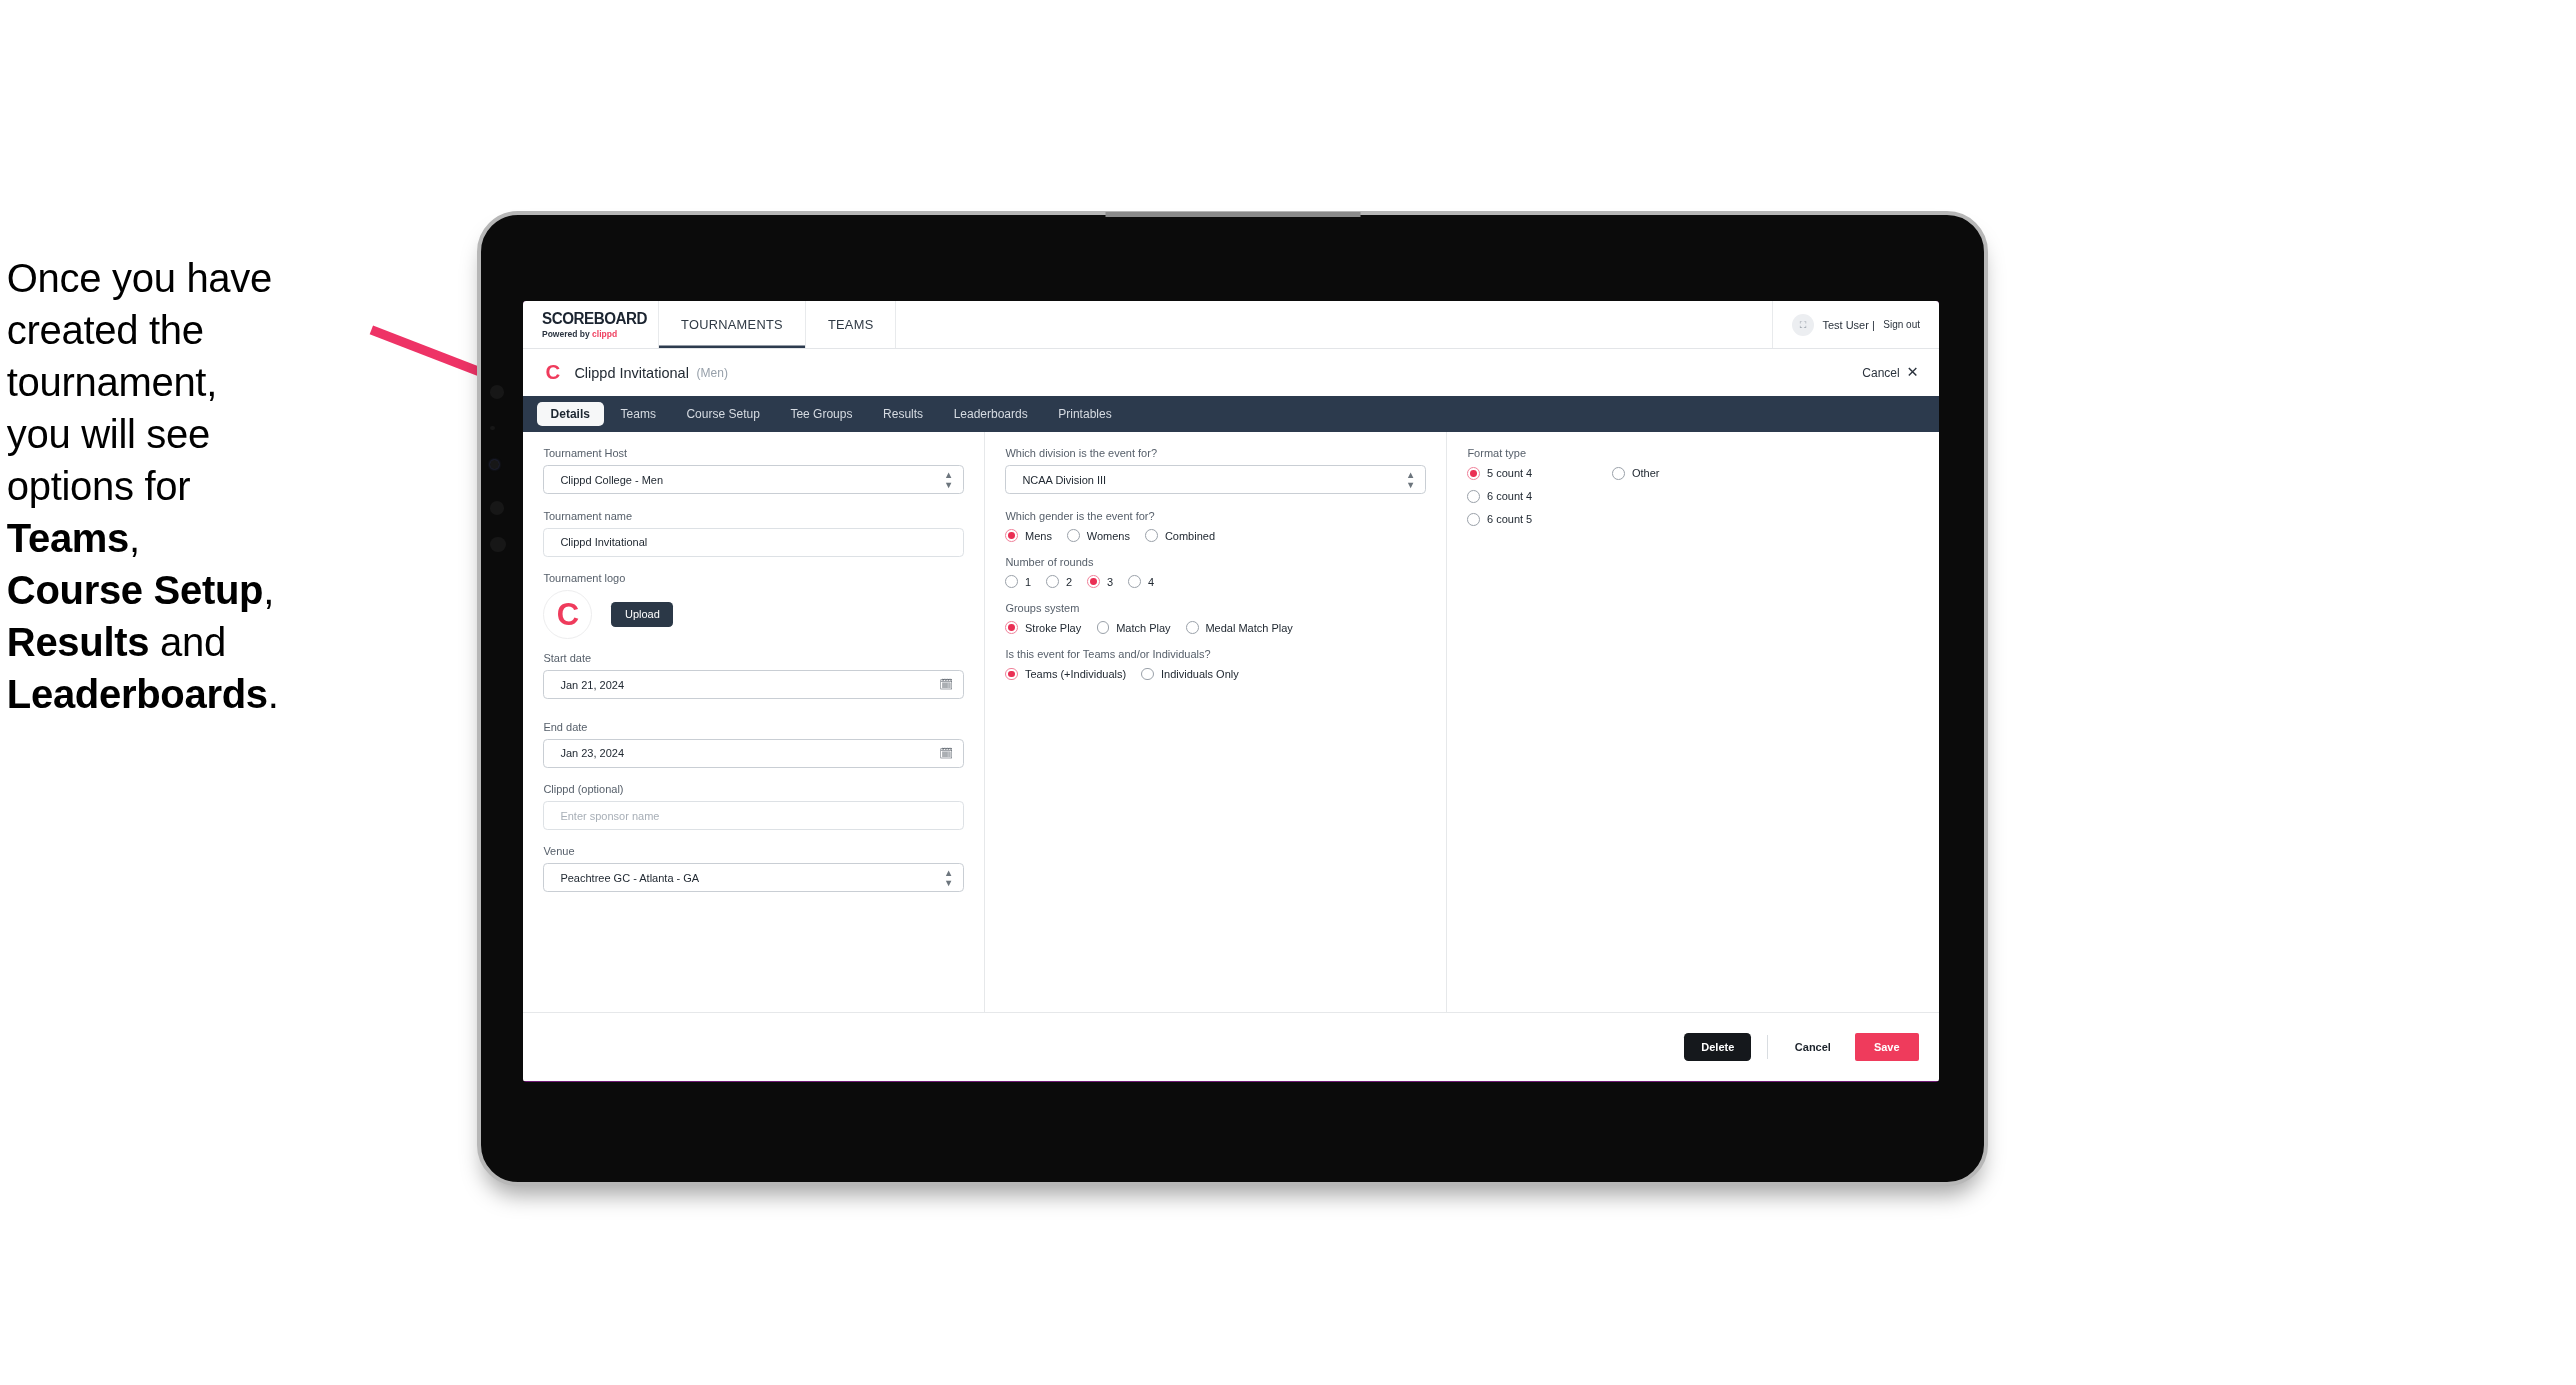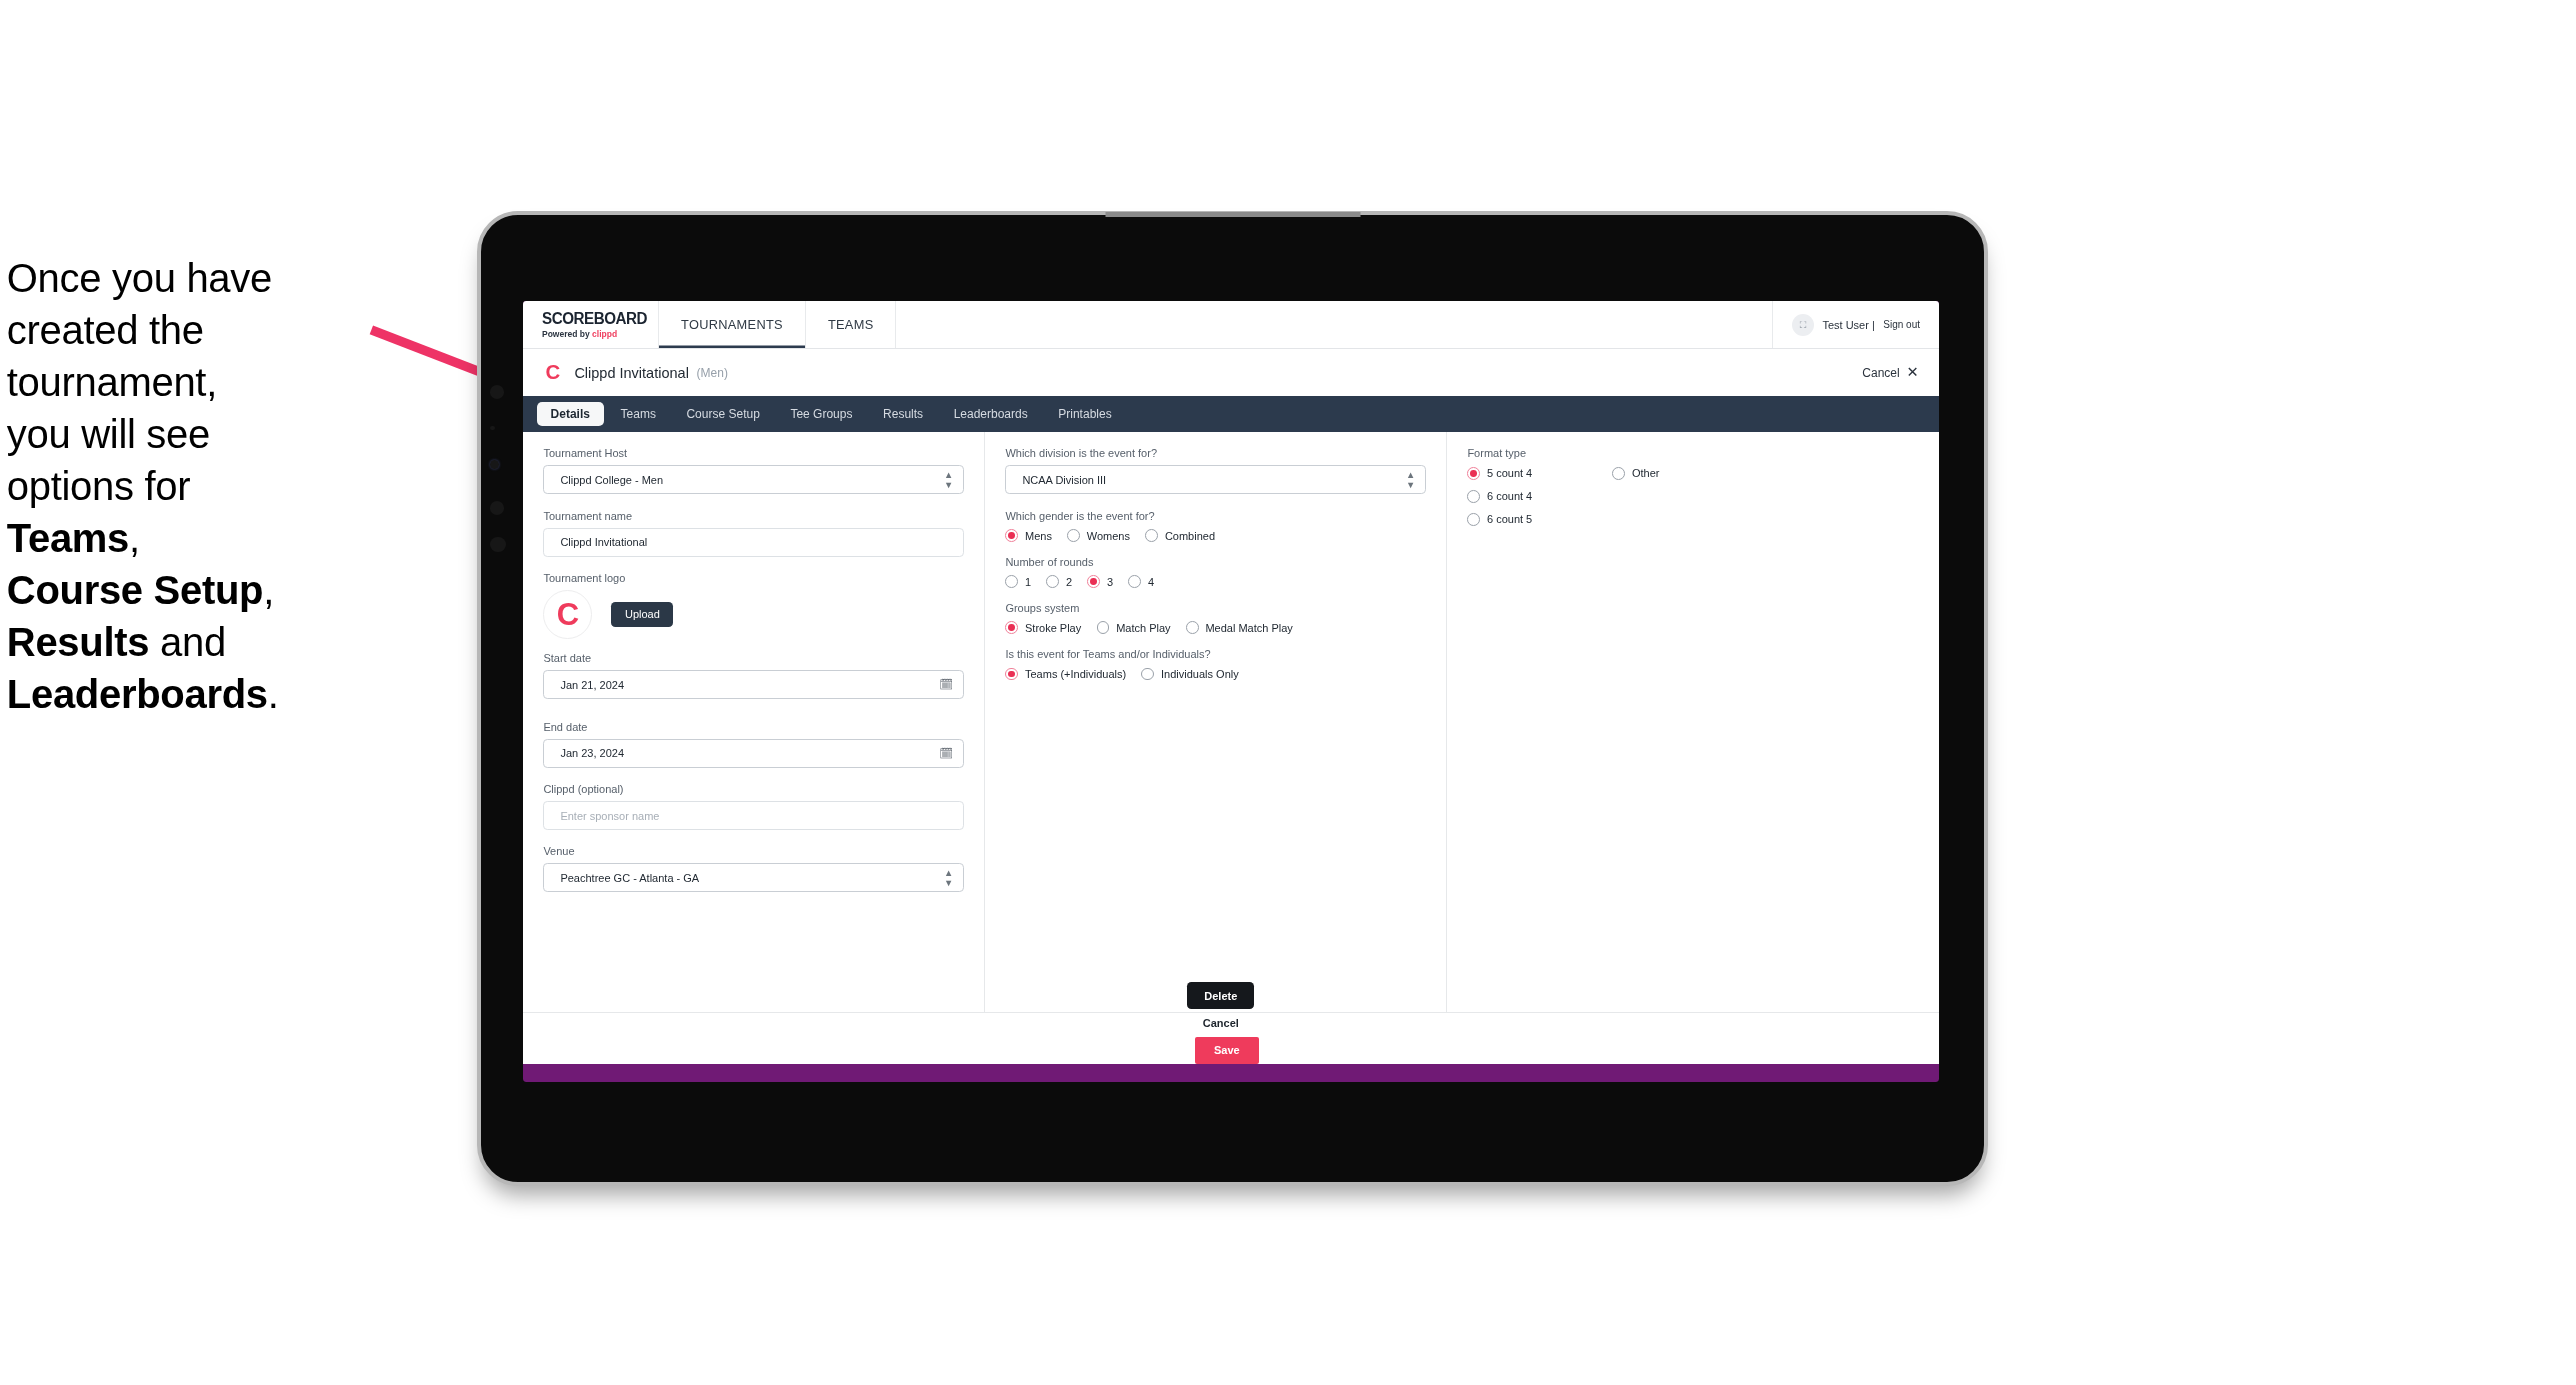--- a/index.html
+++ b/index.html
@@ -184,23 +184,23 @@
   .rlabel { font-size: 11px; color:#222a33; }
 
   .group-label { font-size:11px; color:#57606b; margin-bottom: 7.7px; }
 
   .fmt-grid { display:flex; }
   .fmt-left { width: 145px; }
   .fmt-item { margin-bottom: 10.2px; }
 
   
   .footer {
-    height: 52px; background:#fff; border-top:0.9px solid #e6e8ea;
+    height: 69px; background:#fff; border-top:0.9px solid #e6e8ea;
     display:flex; align-items:center; justify-content:flex-end;
-    padding-right: 20.4px; gap: 0; flex-direction: column;
+    padding-right: 20.4px; gap: 0;
   }
   .btn-delete {
     background:#15181c; color:#fff; font-size:11px; font-weight:600;
     padding: 7.7px 17px; border-radius:4.3px; cursor:pointer;
   }
   .vdiv { width:0.9px; height:24px; background:#d9dde1; margin: 0 15.3px; }
   .btn-cancel { font-size:11px; font-weight:600; color:#1d242c; cursor:pointer; padding: 7.7px 12px; }
   .btn-save {
     background:#ef3b5c; color:#fff; font-size:11px; font-weight:600;
     padding: 7.7px 19px; border-radius:2px; cursor:pointer; margin-left: 12px;

